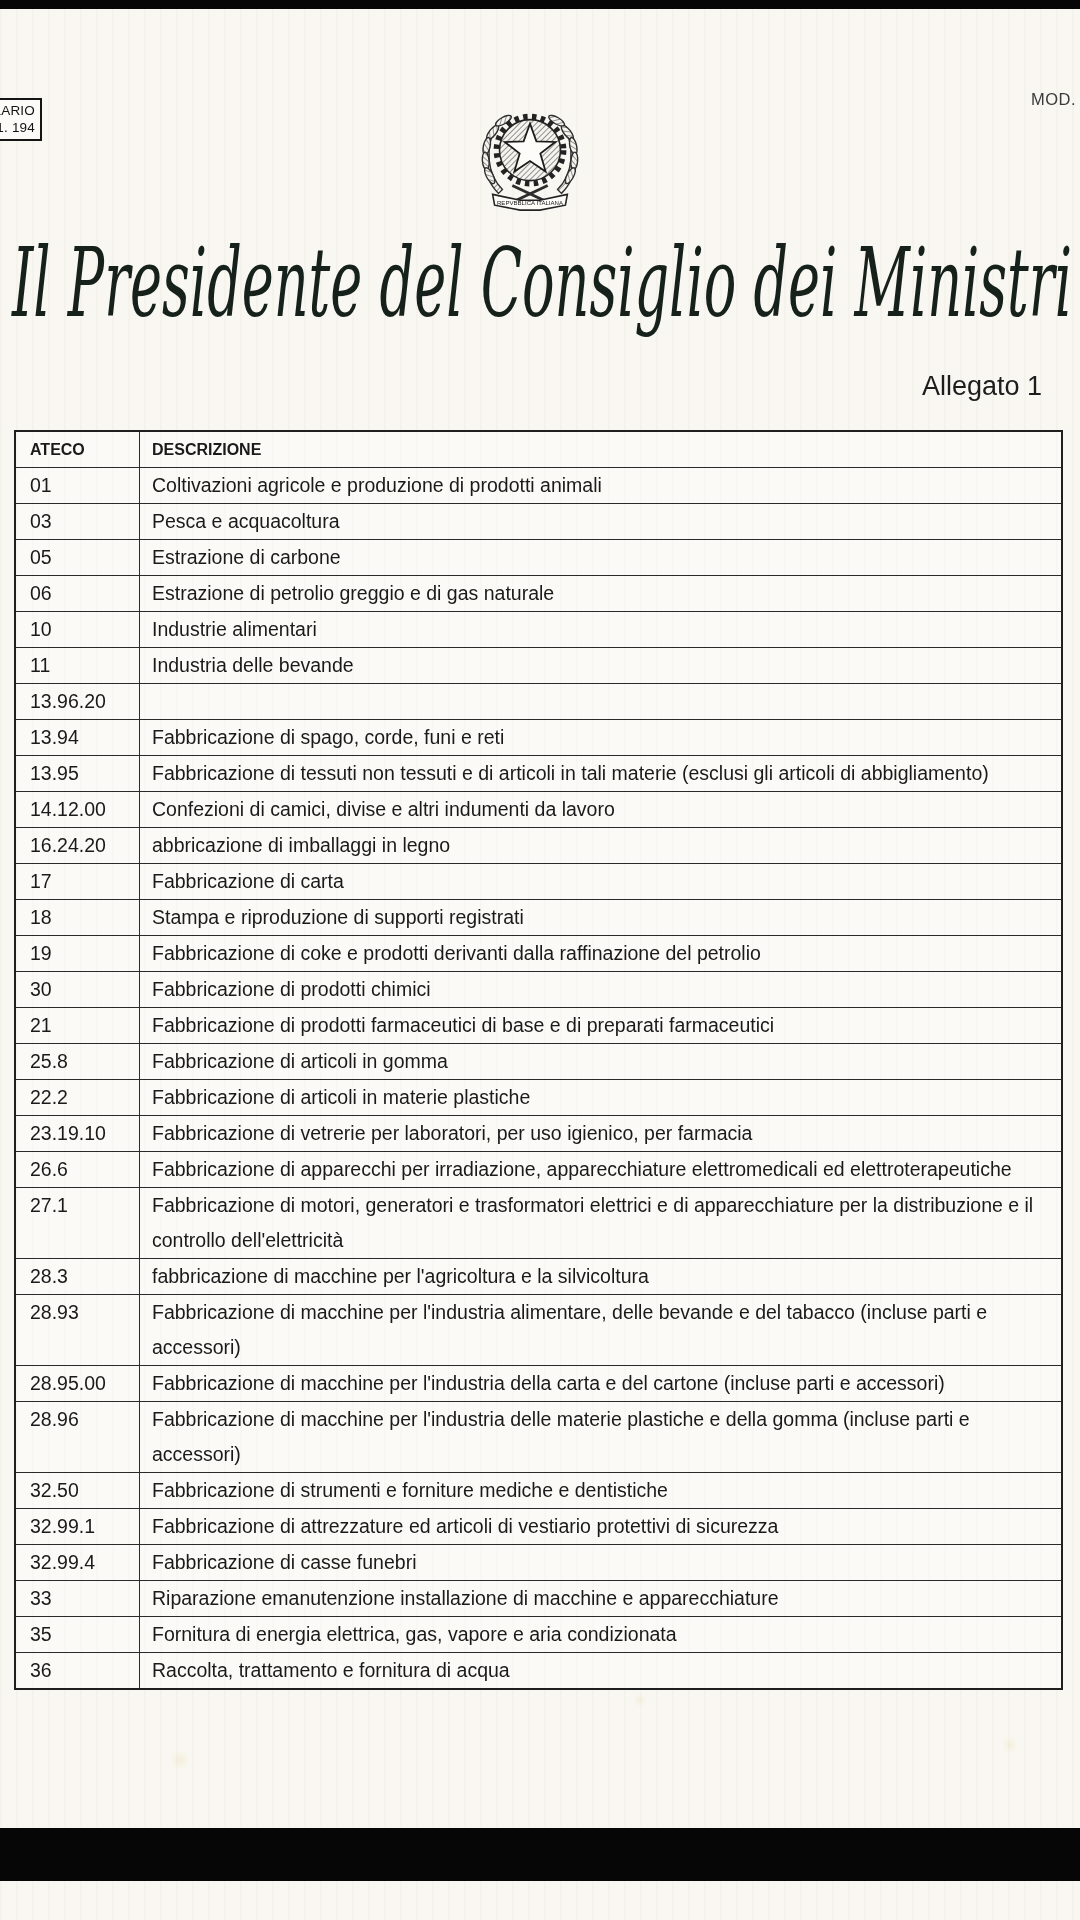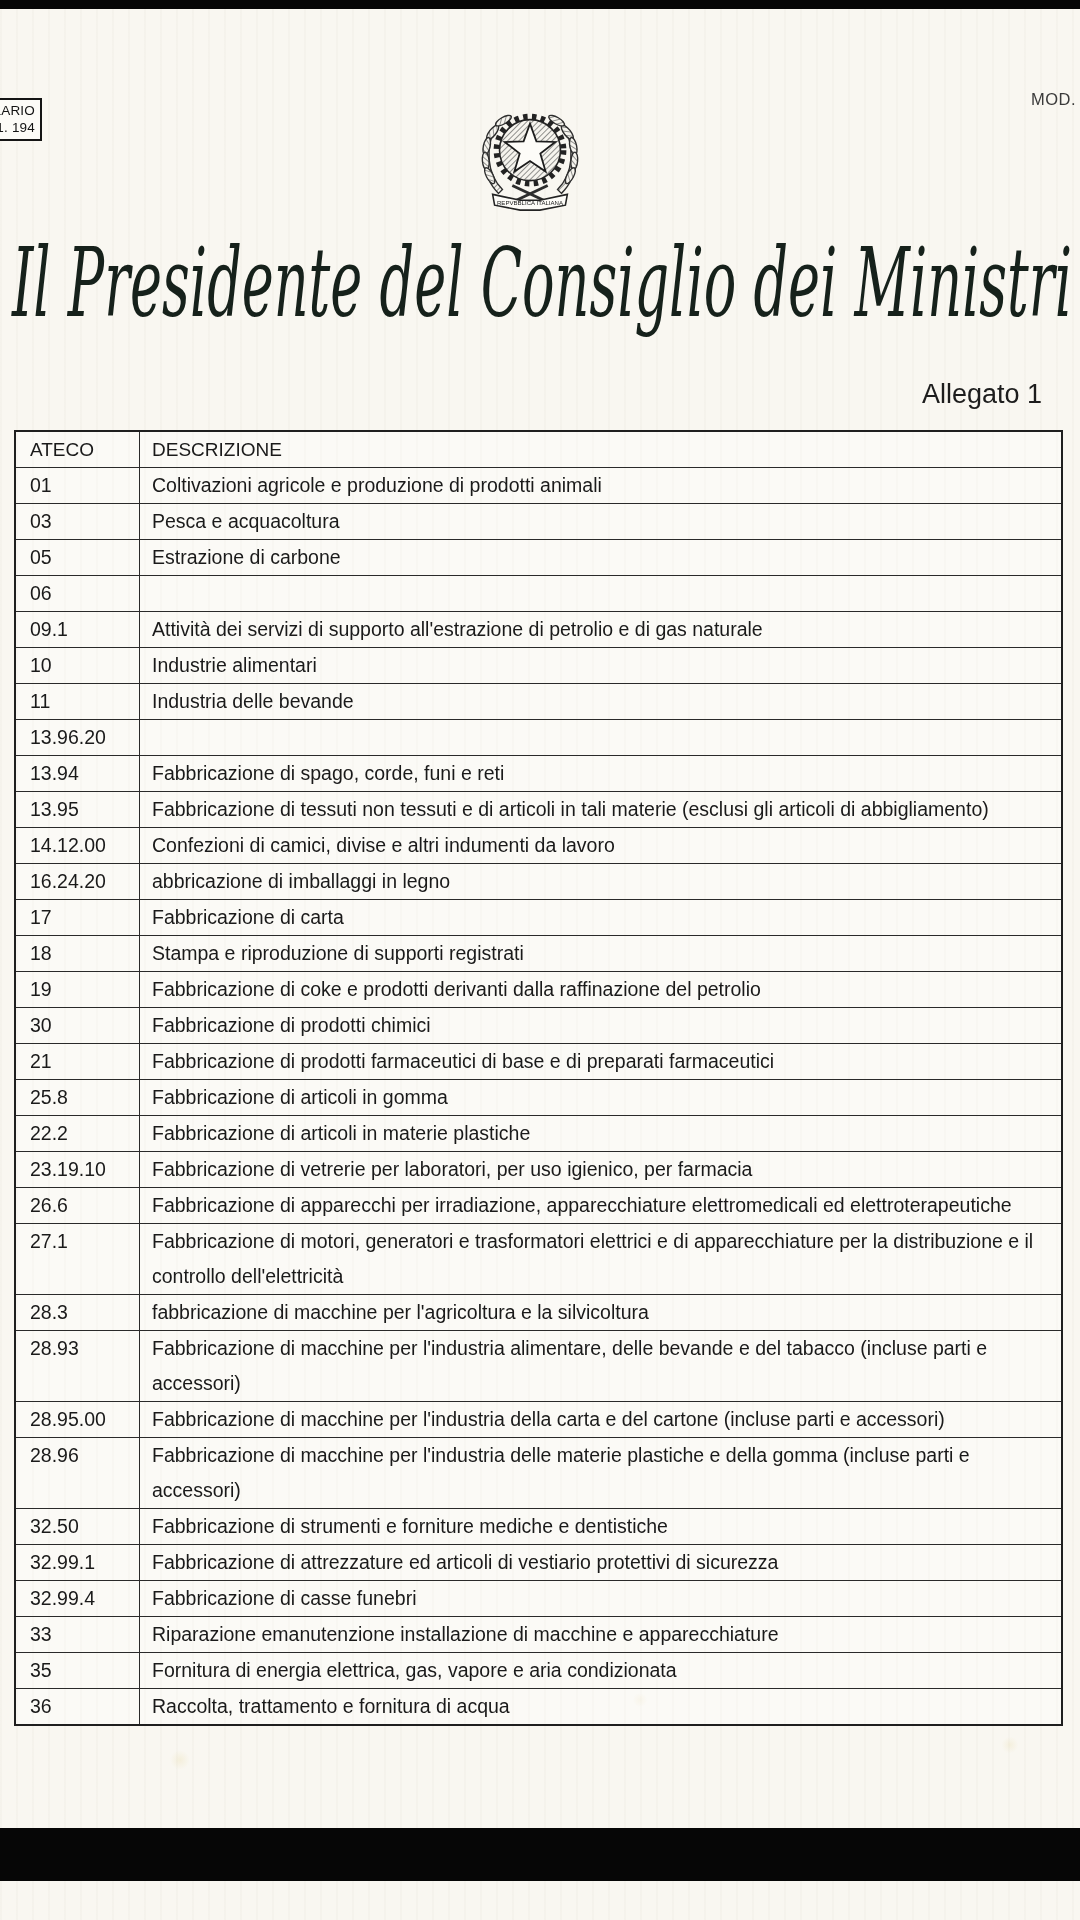--- a/index.html
+++ b/index.html
@@ -35,38 +35,38 @@
   }
   .emblem{position:absolute;left:468px;top:99px;width:124px;height:118px;}
 
   .script-title{position:absolute;left:0;top:198px;width:1080px;height:168px;}
   .script-title text{
     font-family:"DejaVu Serif", serif;
     font-style:italic;font-weight:500;
     fill:#16211b;
   }
   .annex{
-    position:absolute;right:38px;top:379px;
+    position:absolute;right:38px;top:371px;
     font-size:27px;color:#1d1d1d;
   }
 
   .ateco-table{
     position:absolute;left:14px;top:430px;width:1049px;
     border:2px solid #1f1f1f;background:rgba(255,255,255,.35);
     box-sizing:border-box;
   }
   .tr{display:flex;border-bottom:1.5px solid #2a2a2a;}
   .tr:last-child{border-bottom:none;align-items:center;}
   .td{
     font-size:19.5px;line-height:35px;color:#1a1a1a;
     box-sizing:border-box;
   }
   .td.code{width:124px;flex:0 0 124px;border-right:1.5px solid #2a2a2a;padding-left:14px;}
   .td.desc{flex:1;padding-left:12px;padding-right:12px;}
-  .tr.head .td{font-weight:normal;font-size:19px;}
+  .tr.head .td{font-weight:bold;font-size:16px;}
 </style>
 </head>
 <body>
 
 <div class="scan-page"></div>
 <div class="bar top"></div>
 <div class="bar bottom"></div>
 
 <div class="stamp-box">
   <span>LARIO</span>
@@ -132,26 +132,23 @@
     <div class="td desc">Pesca e acquacoltura</div>
   </div>
 
   <div class="tr">
     <div class="td code">05</div>
     <div class="td desc">Estrazione di carbone</div>
   </div>
 
   <div class="tr">
     <div class="td code">06</div>
-  </div>
-
-  <div class="tr">
-    <div class="td code">09.1</div>
-    <div class="td desc">Attività dei servizi di supporto all'estrazione di petrolio e di gas naturale</div>
-  </div>
+    <div class="td desc">Estrazione di petrolio greggio e di gas naturale</div>
+  </div>
+
 
   <div class="tr">
     <div class="td code">10</div>
     <div class="td desc">Industrie alimentari</div>
   </div>
 
   <div class="tr">
     <div class="td code">11</div>
     <div class="td desc">Industria delle bevande</div>
   </div>

